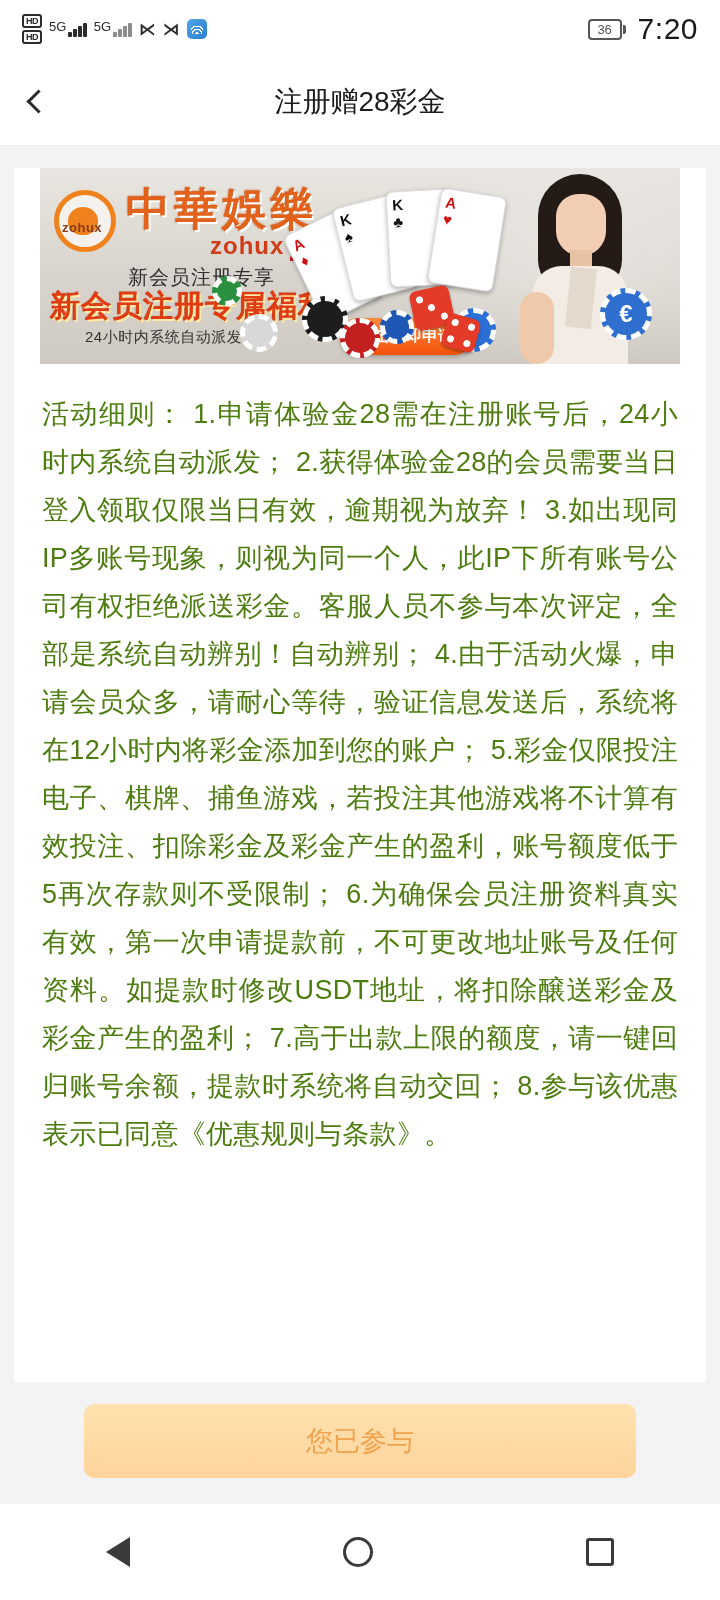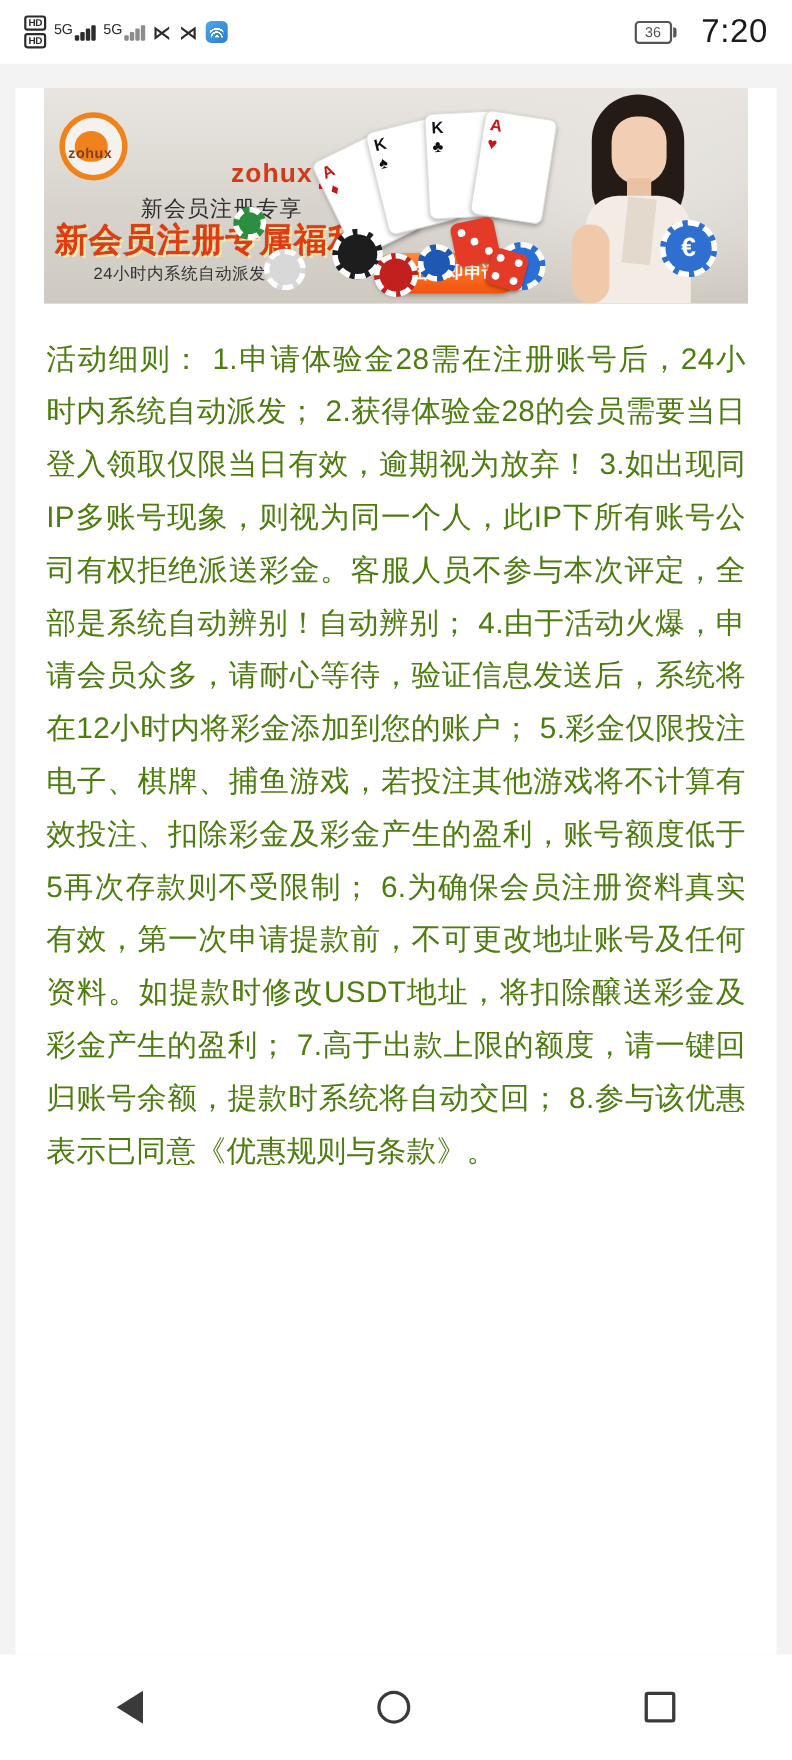--- a/index.html
+++ b/index.html
@@ -43,21 +43,21 @@
     width: 20px; height: 20px; border-radius: 5px;
     background: linear-gradient(135deg,#4fa7e8,#2a7fd0);
     position: relative;
   }
   .wifi-sq::after{
     content:""; position:absolute; left:4px; top:6px; width:12px; height:9px;
     background: radial-gradient(circle at 50% 100%, #fff 0 2px, transparent 2px),
                 radial-gradient(circle at 50% 100%, transparent 0 4px, #fff 4px 5.5px, transparent 5.5px),
                 radial-gradient(circle at 50% 100%, transparent 0 7px, #fff 7px 8.5px, transparent 8.5px);
   }
-  .status-right { margin-left: auto; display: flex; align-items: center; gap: 23px; }
+  .status-right { margin-left: auto; display: flex; align-items: center; gap: 12px; }
   .battery {
     display: flex; align-items: center;
   }
   .battery-body {
     border: 2px solid #555; border-radius: 4px;
     min-width: 34px; height: 21px;
     display: flex; align-items: center; justify-content: center;
     font-size: 13px; color: #555; padding: 0 3px;
   }
   .battery-cap { width: 3px; height: 9px; background: #555; border-radius: 0 2px 2px 0; margin-left: 1px;}
@@ -277,29 +277,36 @@
     </div>
     <div class="status-right">
       <span class="battery">
         <span class="battery-body">36</span>
         <span class="battery-cap"></span>
       </span>
       <span class="clock">7:20</span>
     </div>
   </div>
 
+  <div class="title-bar">
+    <div class="back-btn">
+      <span class="chev"></span>
+    </div>
+    <div class="page-title">注册赠28彩金</div>
+  </div>
 
   <div class="content">
     <div class="card">
 
       <div class="banner">
         <div class="banner-right-fade"></div>
 
         <div class="logo-circle"></div>
         <div class="logo-zohux">zohux</div>
+        <div class="brand-cn">中華娛樂</div>
         <div class="brand-sub">zohux</div>
         <div class="brand-dom">.cn</div>
         <div class="brand-tag">新会员注册专享</div>
         <div class="banner-headline">新会员注册专属福利</div>
         <div class="banner-note">24小时内系统自动派发</div>
         <div class="banner-cta">点击立即申请</div>
 
         <div class="cards-fan">
           <div class="pcard c1 red">A<br>♦</div>
           <div class="pcard c2">K<br>♠</div>
@@ -332,20 +339,23 @@
           <i class="pip" style="left:5px;top:5px"></i>
             <i class="pip" style="right:5px;top:5px"></i>
             <i class="pip" style="left:5px;bottom:5px"></i>
             <i class="pip" style="right:5px;bottom:5px"></i>
         </span>
       </div>
 
       <div class="terms">活动细则： 1.申请体验金28需在注册账号后，24小时内系统自动派发； 2.获得体验金28的会员需要当日登入领取仅限当日有效，逾期视为放弃！ 3.如出现同IP多账号现象，则视为同一个人，此IP下所有账号公司有权拒绝派送彩金。客服人员不参与本次评定，全部是系统自动辨别！自动辨别； 4.由于活动火爆，申请会员众多，请耐心等待，验证信息发送后，系统将在12小时内将彩金添加到您的账户； 5.彩金仅限投注电子、棋牌、捕鱼游戏，若投注其他游戏将不计算有效投注、扣除彩金及彩金产生的盈利，账号额度低于5再次存款则不受限制； 6.为确保会员注册资料真实有效，第一次申请提款前，不可更改地址账号及任何资料。如提款时修改USDT地址，将扣除醸送彩金及彩金产生的盈利； 7.高于出款上限的额度，请一键回归账号余额，提款时系统将自动交回； 8.参与该优惠表示已同意《优惠规则与条款》。</div>
     </div>
 
+    <div class="footer">
+      <button class="join-btn">您已参与</button>
+    </div>
   </div>
 
   <div class="navbar">
     <span class="nav-back"></span>
     <span class="nav-home"></span>
     <span class="nav-recent"></span>
   </div>
 
 </div>
 

